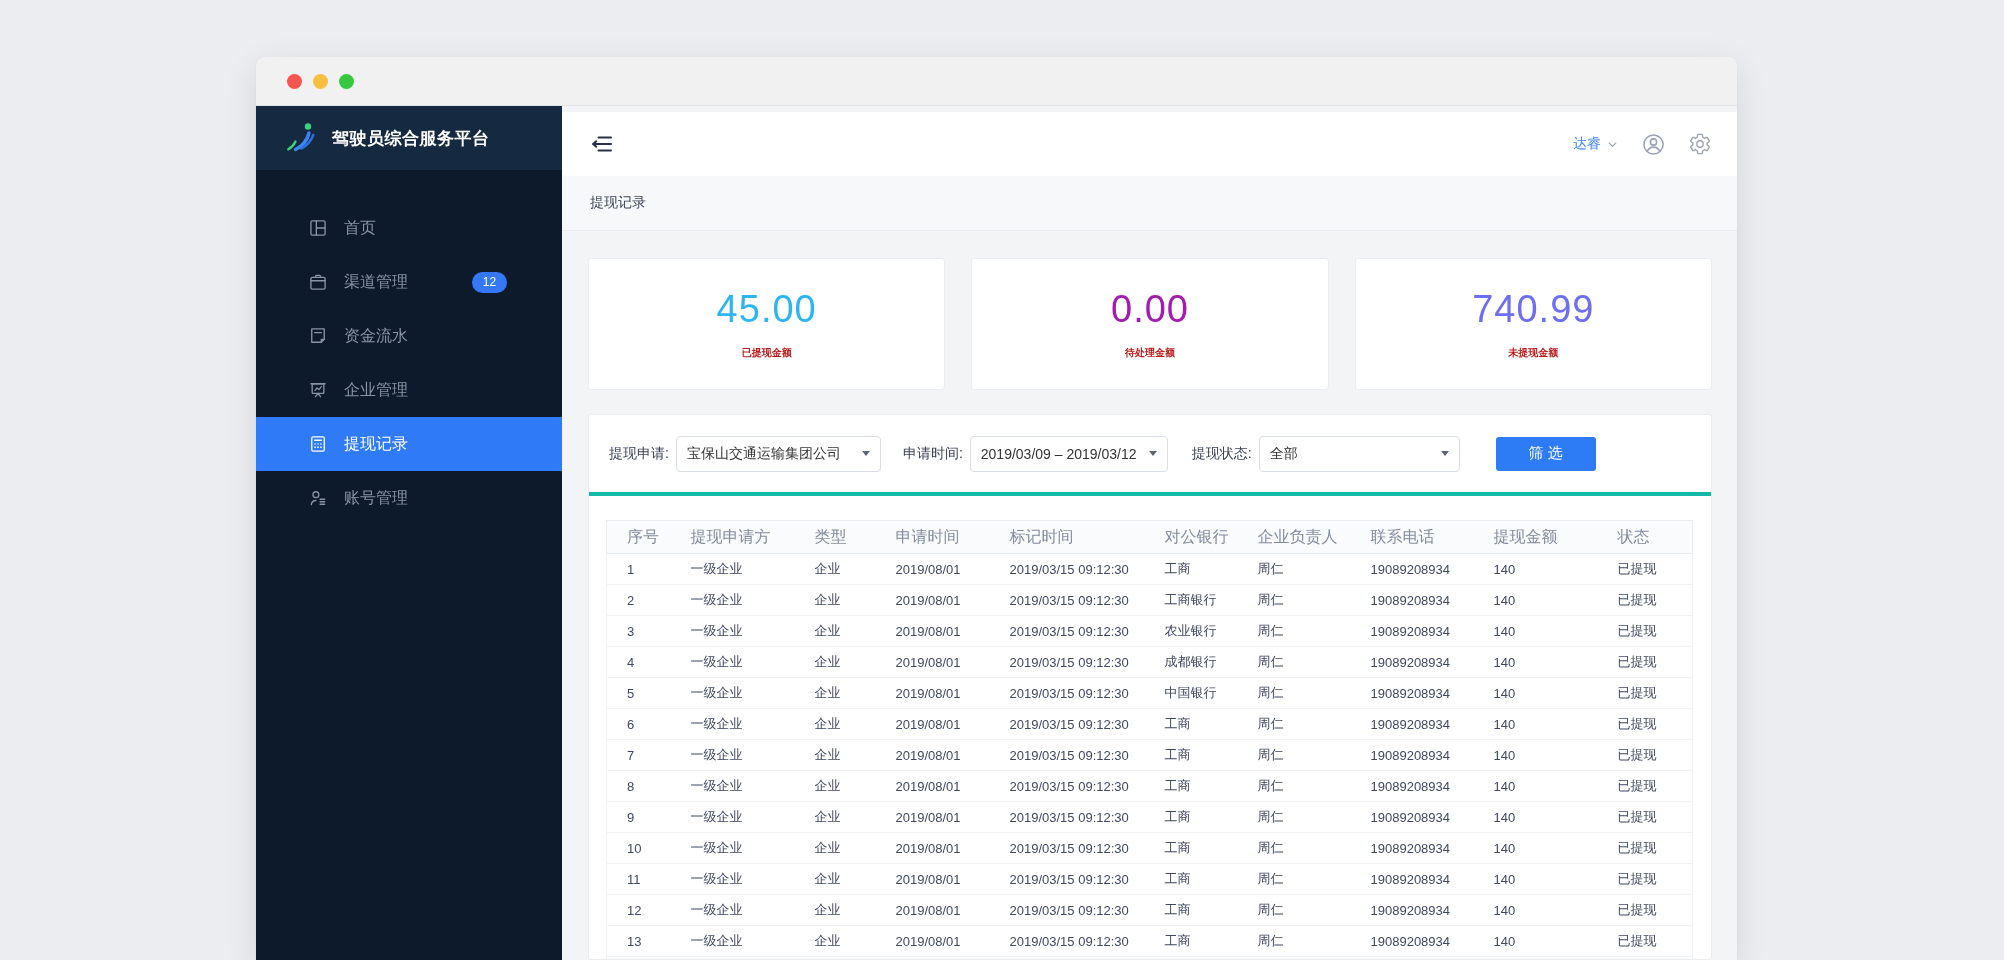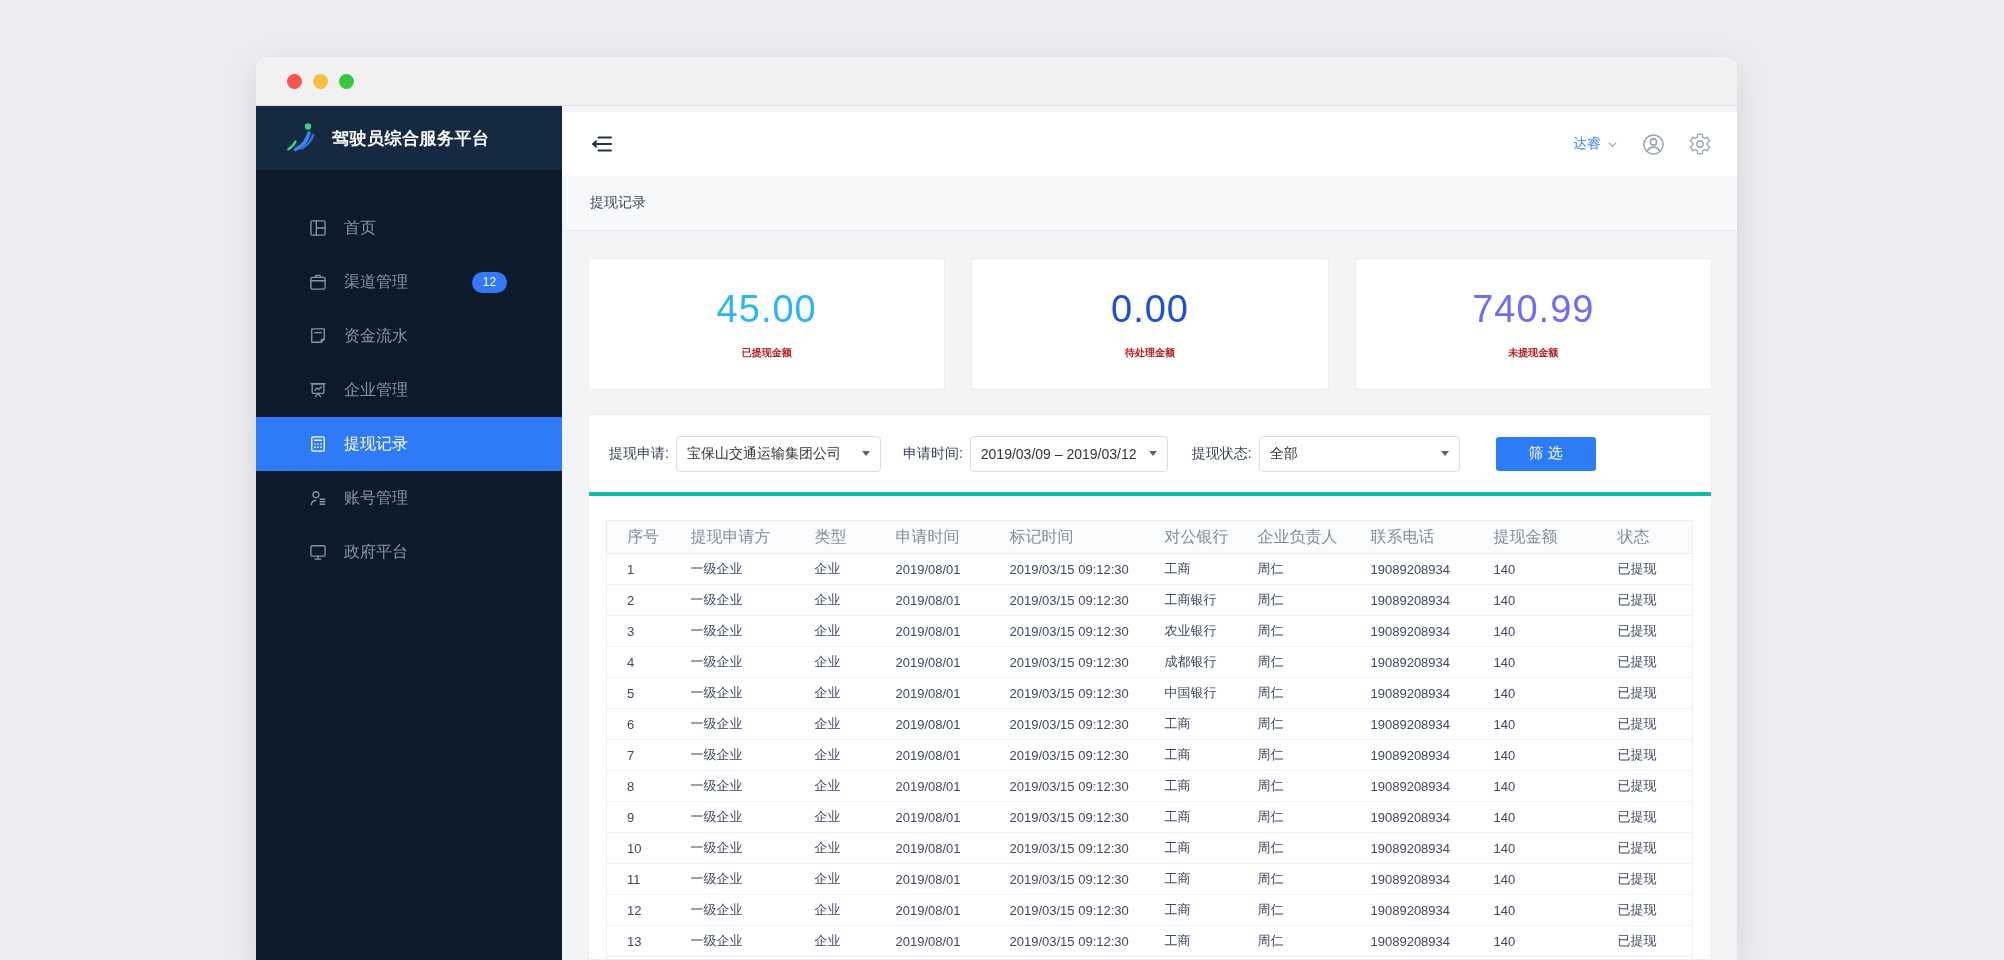--- a/index.html
+++ b/index.html
@@ -181,30 +181,20 @@
    </a>
           <a class="menu-item">
      <span class="mi-icon">
               <svg viewBox="0 0 24 24" fill="none" stroke="currentColor" stroke-width="1.6" stroke-linecap="round" stroke-linejoin="round">
                 <circle cx="9.5" cy="8" r="3.5"></circle>
                 <path d="M4 20c.3-3 2.6-5 5.5-5"></path>
                 <path d="M14.5 13.5H20M14.5 16.5H20M14.5 19.5H20"></path>
               </svg>
             </span>
      <span class="mi-label">账号管理</span>
-
-   </a>
-          <a class="menu-item">
-     <span class="mi-icon">
-              <svg viewBox="0 0 24 24" fill="none" stroke="currentColor" stroke-width="1.6" stroke-linecap="round" stroke-linejoin="round">
-                <rect x="3.5" y="4.5" width="17" height="12.5" rx="1.5"></rect>
-                <path d="M12 17v3.5M8.5 20.5h7"></path>
-              </svg>
-            </span>
-     <span class="mi-label">政府平台</span>
 
    </a>
         </nav>
     </aside>
 
     <div class="content">
       <header class="topbar">
         <span class="collapse-btn">
           <svg viewBox="0 0 24 24" width="24" height="24" fill="none" stroke="#273247" stroke-width="2" stroke-linecap="round" stroke-linejoin="round">
             <path d="M8.5 5.5h12.5M8.5 12h12.5M8.5 18.5h12.5"></path>
@@ -239,21 +229,21 @@
         <span>提现记录</span>
       </div>
 
       <main class="main">
         <section class="stats" id="stats">
             <div class="stat-card">
      <div class="stat-value" style="color:#2bb5f2">45.00</div>
      <div class="stat-label">已提现金额</div>
    </div>
             <div class="stat-card">
-     <div class="stat-value" style="color:#1d4ed8">0.00</div>
+     <div class="stat-value" style="color:#a21caf">0.00</div>
      <div class="stat-label">待处理金额</div>
    </div>
             <div class="stat-card">
      <div class="stat-value" style="color:#6e6ff0">740.99</div>
      <div class="stat-label">未提现金额</div>
    </div>
           </section>
 
         <section class="panel">
           <div class="filter-row">

